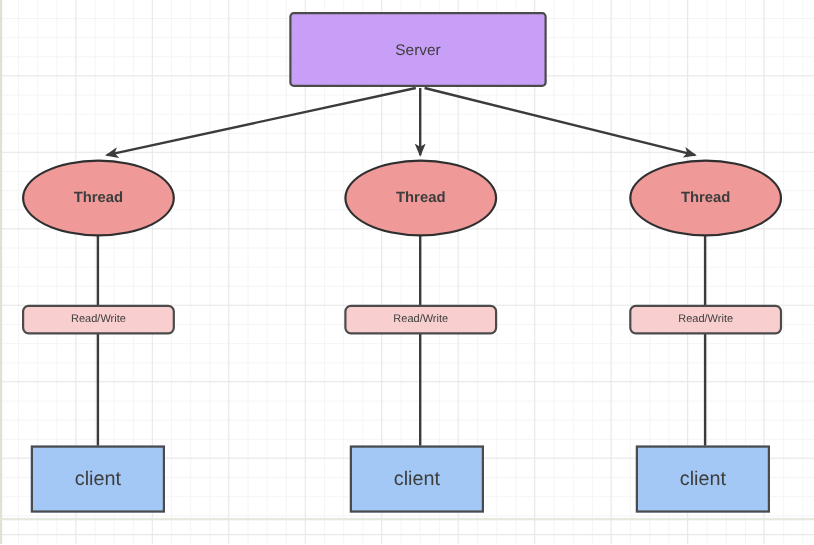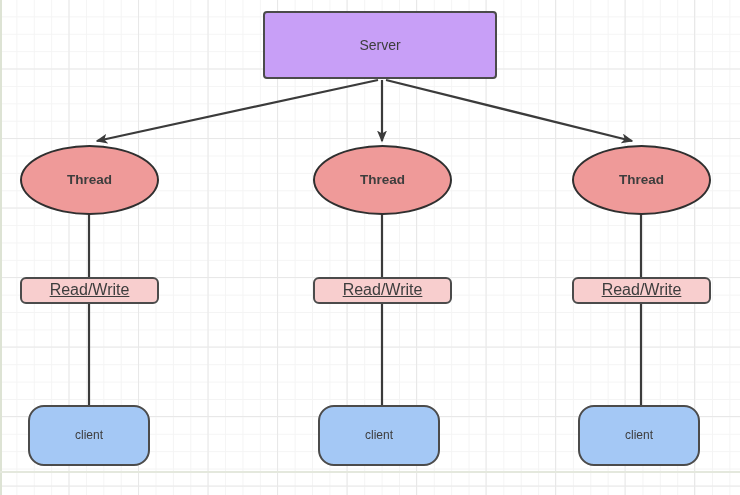--- a/index.html
+++ b/index.html
@@ -65,28 +65,27 @@
     border: 2px solid #2f2f2f;
     border-radius: 50%;
     background: #ef9a99;
     font-size: 13.5px;
     font-weight: bold;
   }
   .node-rw {
     border: 2px solid #4b4b4b;
     border-radius: 6px;
     background: #f8cece;
-    font-size: 16px;
-    text-decoration: underline;
+    font-size: 10px;
   }
   .node-client {
     border: 2px solid #4b4b4b;
-    border-radius: 16px;
+    border-radius: 0;
     background: #a4c8f5;
-    font-size: 12px;
+    font-size: 18px;
   }
 </style>
 </head>
 <body>
 
 <div id="canvas">
 
   <div id="page-border-left"></div>
   <div id="page-border-bottom"></div>
 

